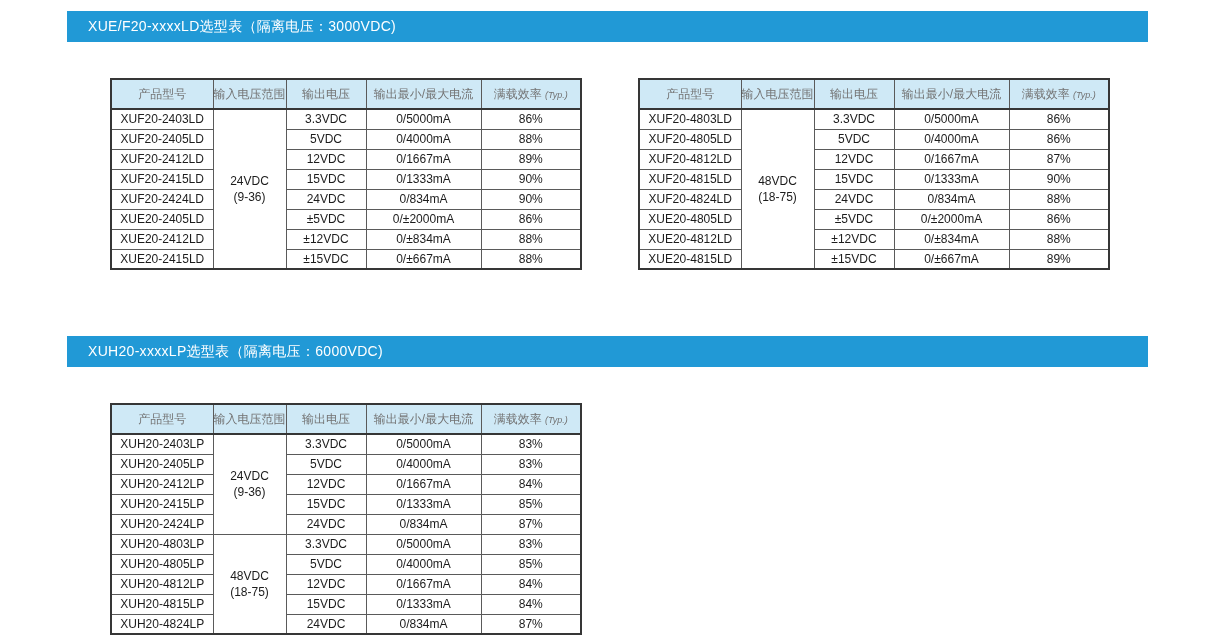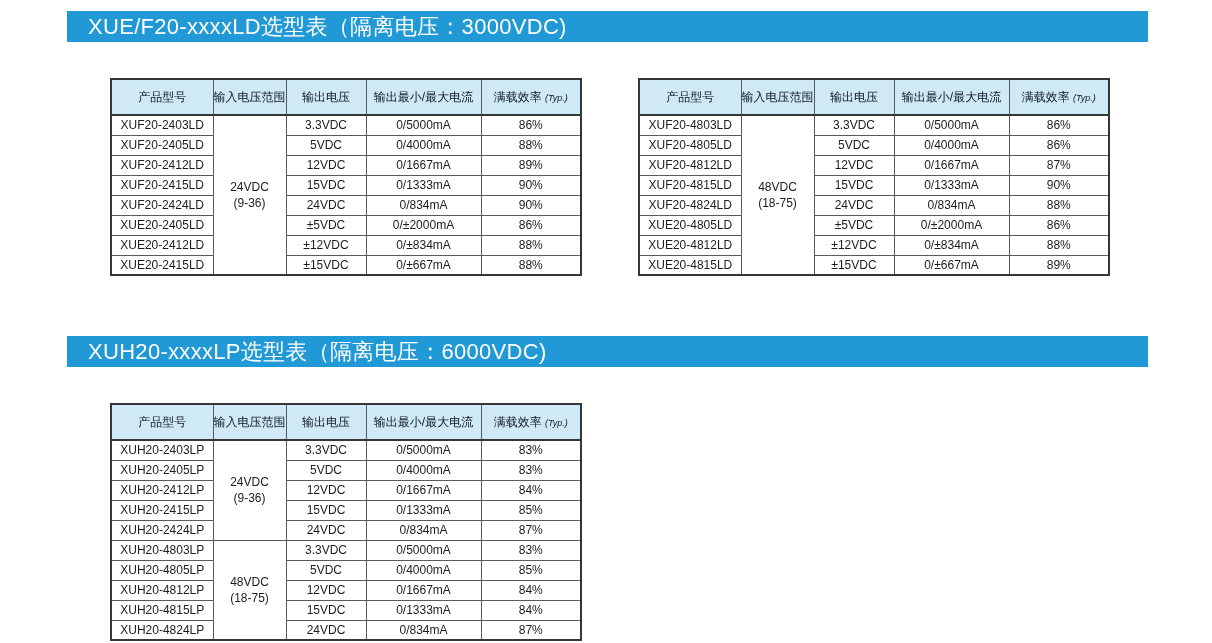--- a/index.html
+++ b/index.html
@@ -3,39 +3,39 @@
 <meta charset="utf-8">
 <style>
   * { margin:0; padding:0; box-sizing:border-box; }
   html,body { background:#ffffff; }
   body { font-family:"Liberation Sans","DejaVu Sans",sans-serif; }
   .page { position:relative; width:1212px; height:643px; background:#ffffff; overflow:hidden; }
 
   .banner {
     position:absolute; left:67px; width:1081px; height:31px;
     background:#2199d6; color:#ffffff;
-    font-size:22px; line-height:31px; padding-left:21px;
+    font-size:14px; line-height:31px; padding-left:21px;
     letter-spacing:0.3px; white-space:nowrap;
   }
   #banner-1 { top:11px; }
   #banner-2 { top:336px; }
 
   table.sel-table {
     position:absolute; border-collapse:collapse; table-layout:fixed;
     font-size:12px; color:#1c1c1c; text-align:center;
     border:2px solid #363636; background:#ffffff;
   }
   #table-1 { left:110px; top:78px; }
   #table-2 { left:638px; top:78px; }
   #table-3 { left:110px; top:403px; }
 
   .sel-table th, .sel-table td { border:1px solid #5a5a5a; overflow:hidden; white-space:nowrap; }
   .sel-table th {
-    background:#cfe9f6; height:36px; font-weight:normal; font-size:12px;
-    border-bottom:2px solid #363636; color:#0f172a;
+    background:#cfe9f6; height:30px; font-weight:normal; font-size:12px;
+    border-bottom:2px solid #363636; color:#737373;
   }
   .sel-table td { height:20px; background:#ffffff; }
   .sel-table td.vin { font-size:12px; line-height:16px; vertical-align:middle; }
   .typ { font-size:9px;font-style:italic; }
 
   .col-model   { width:102px; }
   .col-vin     { width:73px; }
   .col-vout    { width:80px; }
   .col-current { width:115px; }
   .col-eff     { width:100px; }

